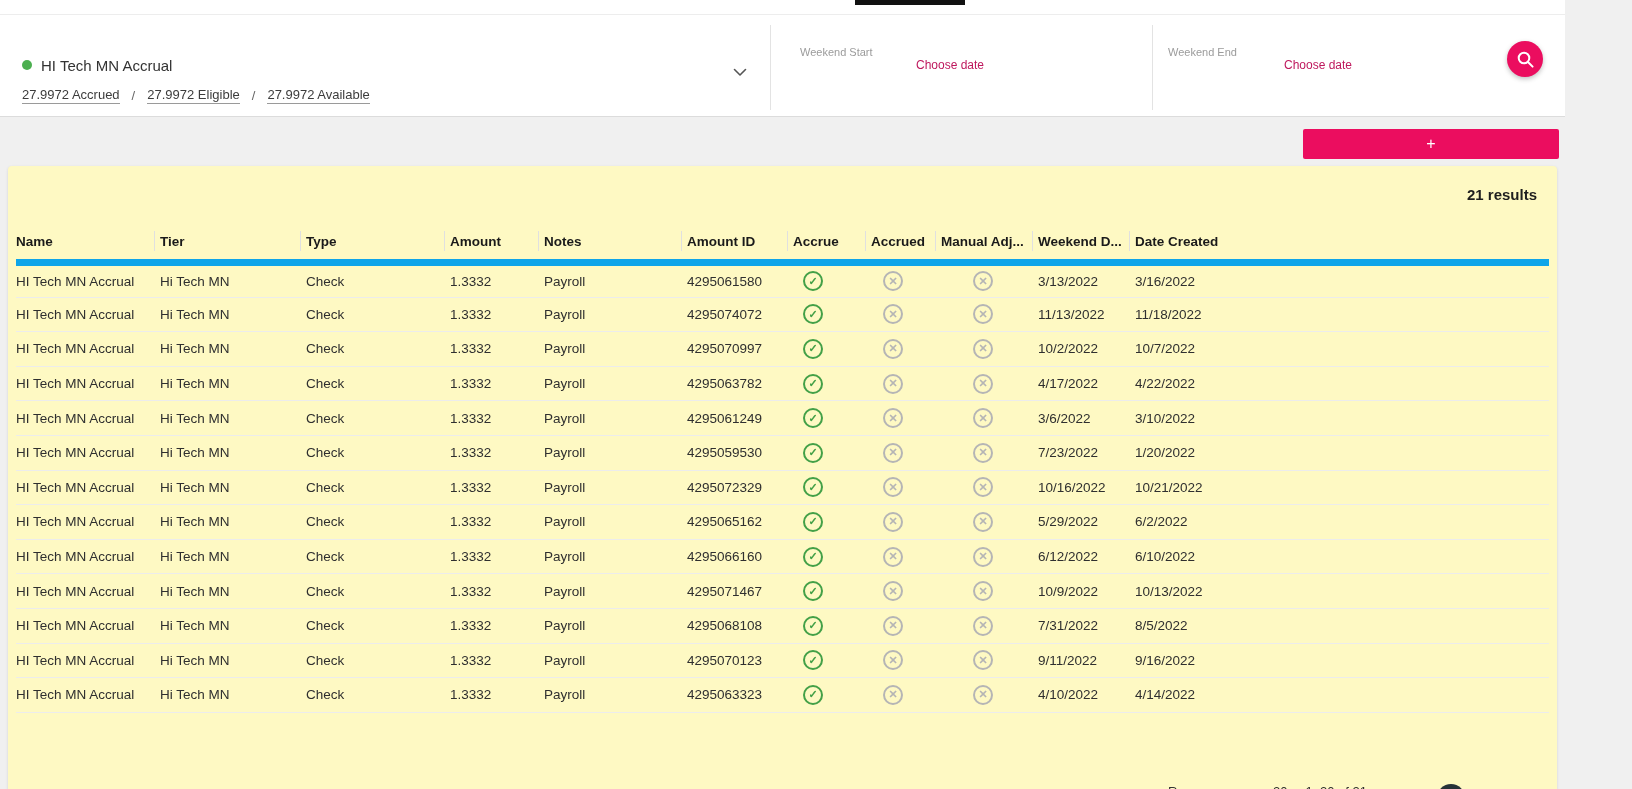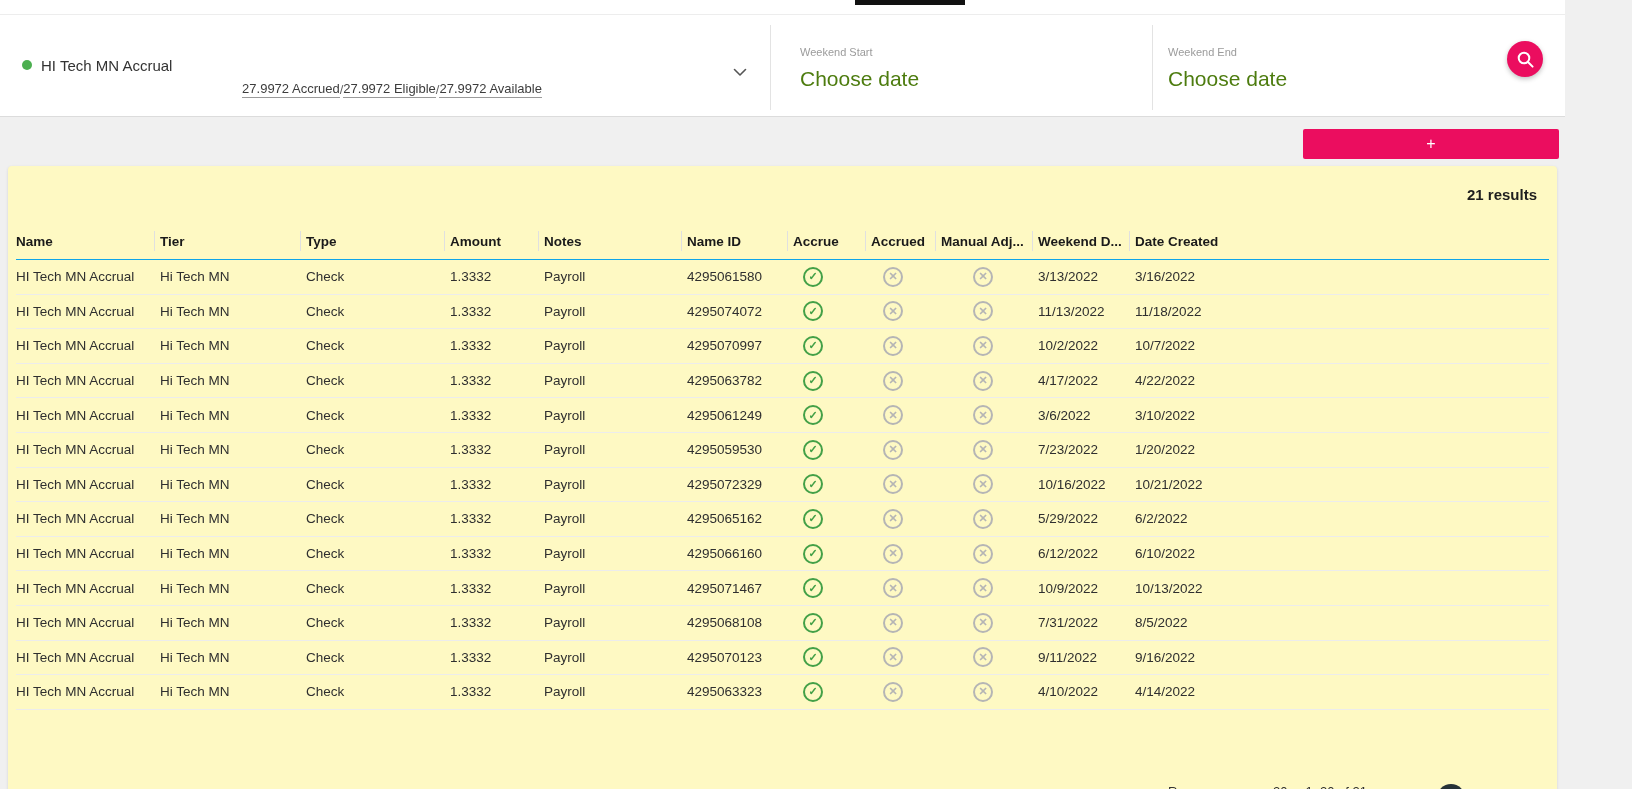--- a/index.html
+++ b/index.html
@@ -17,28 +17,28 @@
   
   .header-bar {
     position:absolute; left:0; top:0; width:1565px; height:117px;
     background:#fff; border-bottom:1px solid #dcdcdc;
   }
   .header-topline { position:absolute; left:0; top:14px; width:100%; height:1px; background:#ededed; }
   .selector { position:absolute; left:22px; top:55px; width:740px; cursor:pointer; }
   .selector-title-row { display:flex; align-items:center; gap:9px; height:20px; }
   .dot { width:10px; height:10px; border-radius:50%; background:#4caf50; flex:0 0 auto; }
   .selector-title { font-size:15px; color:#333; }
-  .selector-stats { margin-top:6px; font-size:13px; color:#3c3c3c; display:flex; align-items:center; gap:0; padding-left:0;justify-content:center; }
+  .selector-stats { margin-top:12px; font-size:13px; color:#3c3c3c; display:flex; align-items:center; gap:12px; padding-left:0; }
   .stat { border-bottom:1px solid #9a9a9a; padding-bottom:1px; cursor:pointer; white-space:nowrap; }
   .sep { color:#666; }
   .selector-chevron { position:absolute; left:711px; top:8px; color:#555; }
   .vdiv { position:absolute; top:25px; height:85px; width:1px; background:#e3e3e3; }
   .date-field { position:absolute; top:46px; width:300px; cursor:pointer; }
-  .date-label { font-size:11px; color:#9b9b9b; margin-bottom:9px; }
-  .date-placeholder { font-size:21px; color:#4d7c0f; }
+  .date-label { font-size:11px; color:#9b9b9b; }
+  .date-placeholder { font-size:12px; color:#be185d;text-align:center; }
   .search-btn {
     position:absolute; left:1507px; top:41px; width:36px; height:36px;
     border-radius:50%; background:#eb0d5f; border:none; cursor:pointer;
     display:flex; align-items:center; justify-content:center;
     box-shadow:0 2px 5px rgba(0,0,0,.25);
   }
 
   
   .add-btn {
     position:absolute; left:1303px; top:129px; width:256px; height:30px;
@@ -51,21 +51,21 @@
   
   .card {
     position:absolute; left:8px; top:166px; width:1549px; height:662px;
     background:#fef9c3; box-shadow:0 1px 3px rgba(0,0,0,.12); border-radius:4px;
   }
   .results { position:absolute; top:20px; right:20px; font-size:15px; font-weight:700; color:#1e1e1e; }
   .table-wrap { position:absolute; left:8px; right:8px; top:56px; }
   table { width:100%; border-collapse:collapse; table-layout:fixed; }
   th {
     font-size:13.5px; font-weight:700; color:#1a1a1a; text-align:left;
-    padding:12px 0 10px 0; border-bottom:1px solid #0ea5e9; position:relative;
+    padding:12px 0 10px 0; border-bottom:7px solid #0ea5e9; position:relative;
     cursor:pointer; white-space:nowrap; overflow:hidden;
   }
   th::after { content:""; position:absolute; right:5px; top:9px; bottom:8px; width:1px; background:#e0e0e0; }
   th:last-child::after { display:none; }
   td {
     font-size:13.5px; color:#2f2f2f; height:34.6px; border-bottom:1px solid #ececec;
     padding:0; vertical-align:middle; white-space:nowrap; overflow:hidden;
   }
   .accrue-cell { padding-left:10px; }
   .deplete-cell { padding-left:12px; }
@@ -167,21 +167,21 @@
         <col style="width:97px">
           <col>
       </colgroup>
       <thead>
         <tr>
           <th>Name</th>
           <th>Tier</th>
           <th>Type</th>
           <th>Amount</th>
           <th>Notes</th>
-          <th>Name ID</th>
+          <th>Amount ID</th>
           <th>Accrue</th>
           <th>Accrued</th>
           <th>Manual Adj...</th>
           <th>Weekend D...</th>
           <th>Date Created</th>
         </tr>
       </thead>
       <tbody>
           <tr>
     <td>HI Tech MN Accrual</td>

